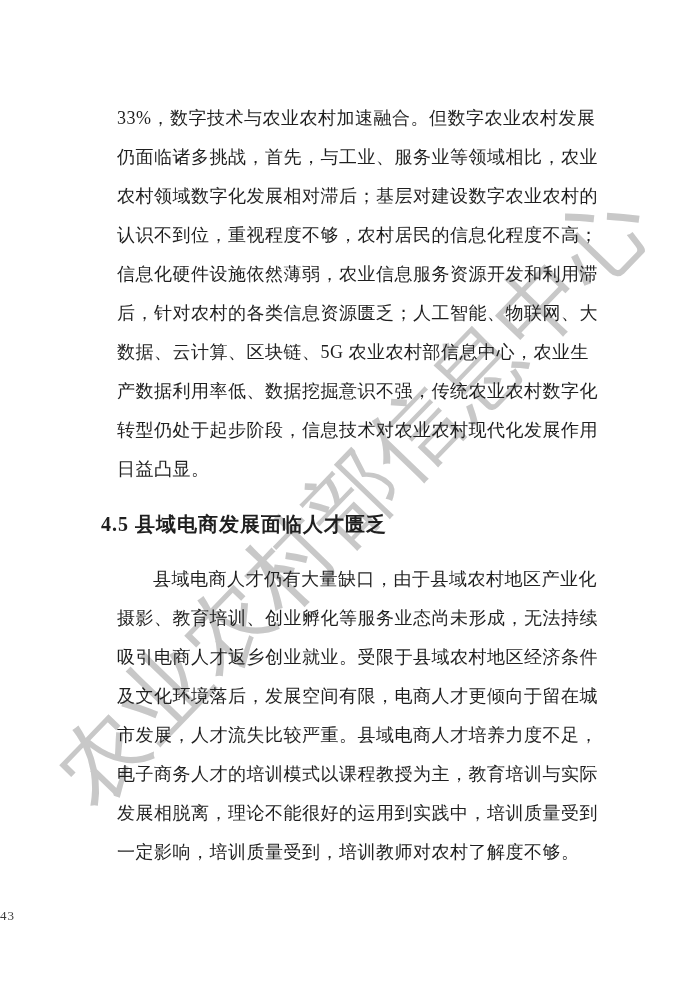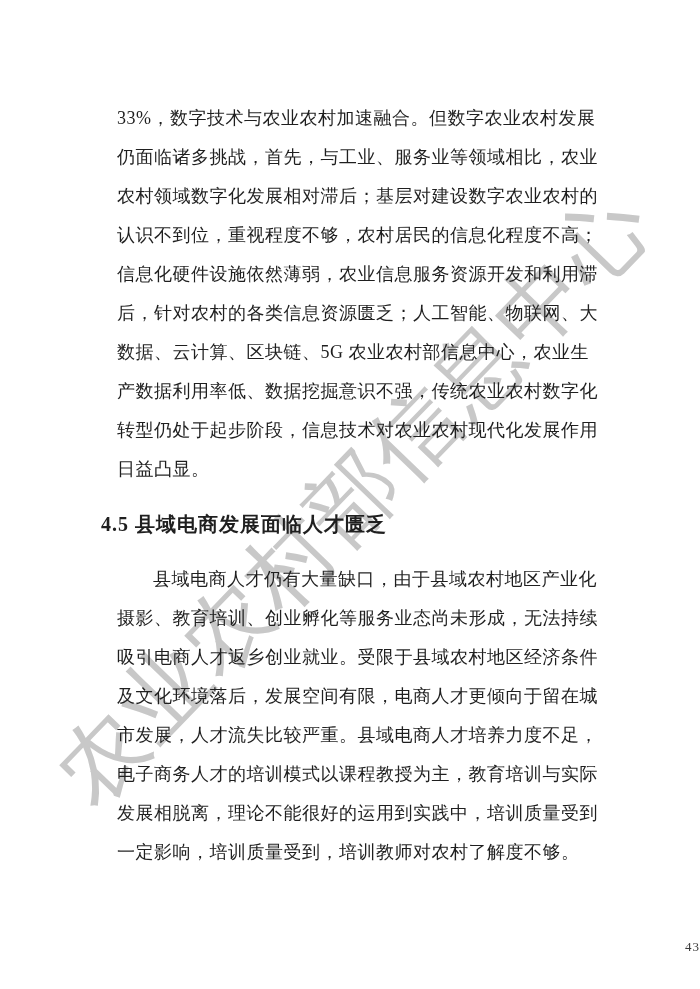--- a/index.html
+++ b/index.html
@@ -52,23 +52,22 @@
     font-weight: bold;
     line-height: 39px;
     margin: 0 0 8px 0;
     letter-spacing: 1px;
   }
   .footer {
     position: absolute;
     left: 0;
     right: 0;
     top: 906px;
-    text-align: right;
+    text-align: left;
     z-index: 1;
-    margin-top: 31px;
   }
   .page-number {
     font-size: 13px;
     color: #3a3a3a;
     letter-spacing: 1px;
   }
 </style>
 </head>
 <body>
 

